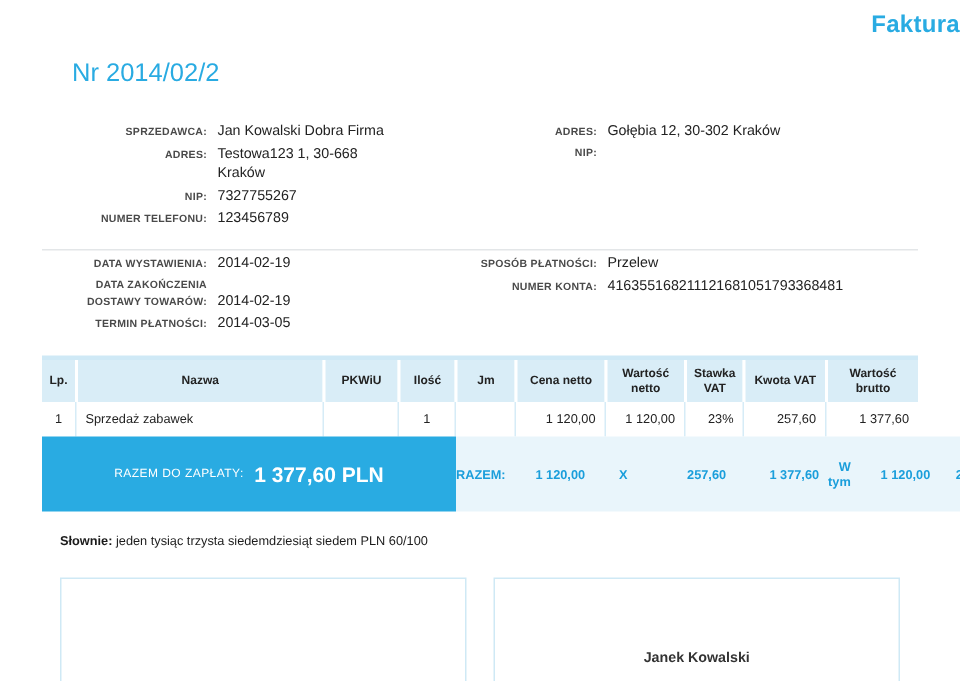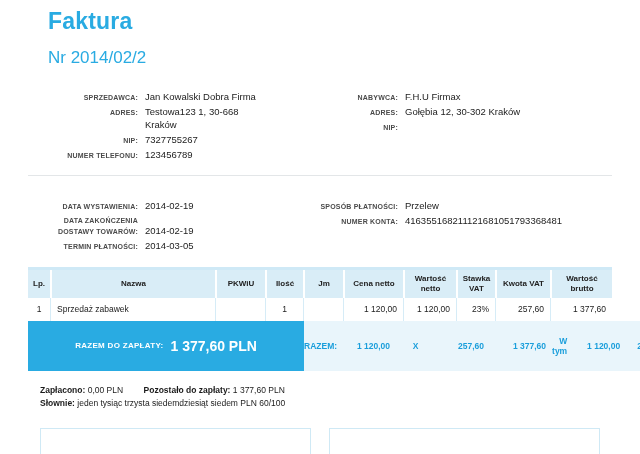--- a/index.html
+++ b/index.html
@@ -6,37 +6,37 @@
   html,body { background:#fff; }
   body {
     width:640px; height:454px;
     font-family:"Liberation Sans", sans-serif;
     color:#222; overflow:hidden; position:relative;
   }
   .page { width:640px; height:454px; background:#fff; }
 
   
   .doc-header { padding:8px 0 0 48px; }
-  .doc-title { color:#29abe2; font-size:23px; font-weight:bold; letter-spacing:0.2px; }
+  .doc-title { color:#29abe2; font-size:16px; font-weight:bold; letter-spacing:0.2px;text-align:right; }
   .doc-number { color:#29abe2; font-size:17px; margin-top:13px; }
 
   
   .two-col { display:flex; margin:23px 28px 0; }
   .col-left { width:282px; flex-shrink:0; }
   .col-right { flex:1; }
   .field { display:flex; align-items:baseline; margin-bottom:3px; }
   .field .lbl {
     width:110px; flex-shrink:0; text-align:right;
     font-size:7px; font-weight:bold; color:#4a4a4a;
     text-transform:uppercase; letter-spacing:0.2px;
     white-space:pre-line; line-height:1.6;
   }
   .col-right .lbl { width:88px; }
   .field .val { margin-left:7px; font-size:9.5px; color:#222; line-height:1.3; white-space:pre-line; }
-  .details { border-top:1px solid #e3e6e8; margin:10px 28px 0; padding-top:24px; display:flex; }
+  .details { border-top:1px solid #e3e6e8; margin:10px 28px 0; padding-top:3px; display:flex; }
 
   
   .items-wrap { margin:11px 28px 0; border-top:3px solid #cfe9f6; }
   table.items { width:584px; table-layout:fixed; border-collapse:separate; border-spacing:0; }
   .items thead th {
     background:#d9edf7; font-size:8px; font-weight:bold; color:#222;
     padding:4px 2px; border-left:2px solid #fff; line-height:1.25; vertical-align:middle;
   }
   .items thead th:first-child { border-left:none;margin-left:44px; }
   .items tbody td {
@@ -47,21 +47,21 @@
   .ta-c { text-align:center; }
   .ta-r { text-align:right; }
   .ta-l { text-align:left; }
 
   
   .totals-band { display:flex; margin:0 28px; height:50px; }
   .total-box {
     width:276px; flex-shrink:0; background:#29abe2;
     display:flex; align-items:center; justify-content:center; gap:7px;
   }
-  .total-box .t-lbl { color:#fff; font-size:8px; font-weight:bold; letter-spacing:0.3px; }
+  .total-box .t-lbl { color:#fff; font-size:8px; font-weight:normal; letter-spacing:0.3px; }
   .total-box .t-val { color:#fff; font-size:14px; font-weight:bold; }
   .summary { flex:1; background:#e9f5fb; display:flex; flex-direction:row; justify-content:space-evenly; padding:2px 0; }
   .sum-row { display:flex; align-items:center; color:#1a9edb; font-weight:bold; font-size:8.5px; }
   .sum-row .s-lbl { flex:1; text-align:right; padding-right:6px; }
   .sum-row .s-netto { width:53px; text-align:right; padding-right:6px; }
   .sum-row .s-stawka { width:39px; text-align:center; }
   .sum-row .s-kwota { width:55px; text-align:right; padding-right:6px; }
   .sum-row .s-brutto { width:62px; text-align:right; padding-right:6px; }
 
   
@@ -98,24 +98,20 @@
       <div class="field">
         <span class="lbl">NIP:</span>
         <span class="val">7327755267</span>
       </div>
       <div class="field">
         <span class="lbl">NUMER TELEFONU:</span>
         <span class="val">123456789</span>
       </div>
     </div>
     <div class="col-right">
-      <div class="field">
-        <span class="lbl">NABYWCA:</span>
-        <span class="val">F.H.U Firmax</span>
-      </div>
       <div class="field">
         <span class="lbl">ADRES:</span>
         <span class="val">Gołębia 12, 30-302 Kraków</span>
       </div>
       <div class="field">
         <span class="lbl">NIP:</span>
         <span class="val"></span>
       </div>
     </div>
   </div>
@@ -211,26 +207,20 @@
         <span class="s-netto">1 120,00</span>
         <span class="s-stawka">23%</span>
         <span class="s-kwota">257,60</span>
         <span class="s-brutto">1 377,60</span>
       </div>
     </div>
   </div>
 
   <div class="paid">
     <div>
-      <b>Zapłacono:</b>
-      <span>0,00 PLN</span>
-      <b class="gap-left">Pozostało do zapłaty:</b>
-      <span>1 377,60 PLN</span>
-    </div>
-    <div>
       <b>Słownie:</b>
       <span>jeden tysiąc trzysta siedemdziesiąt siedem PLN 60/100</span>
     </div>
   </div>
 
   <div class="sigs">
     <div class="sig-box">
       
     </div>
     <div class="sig-box">

